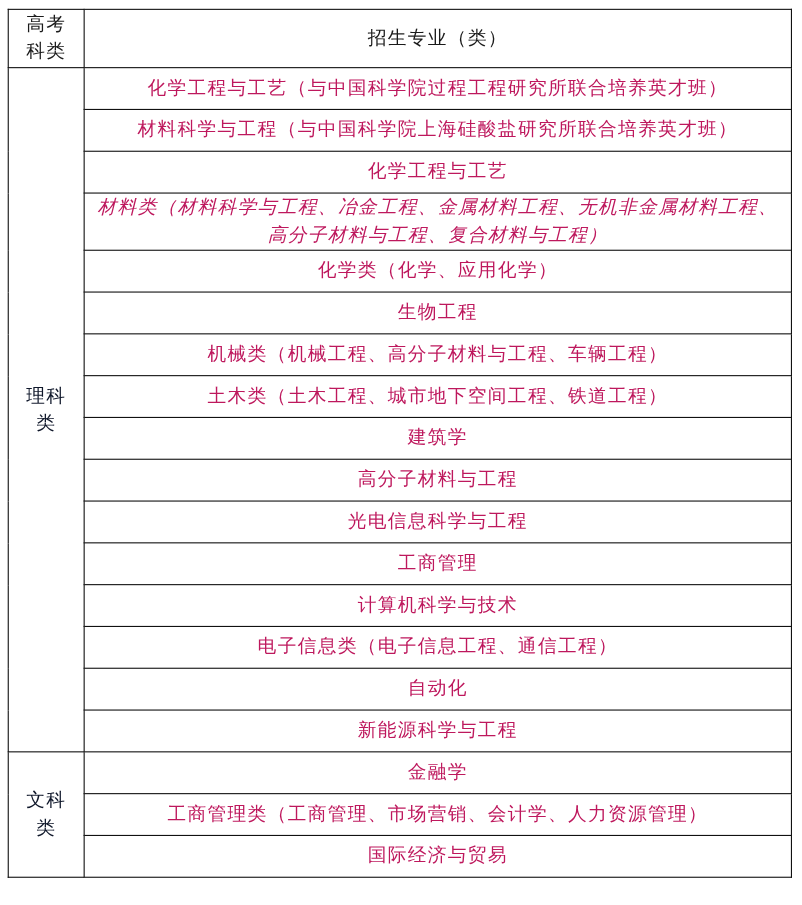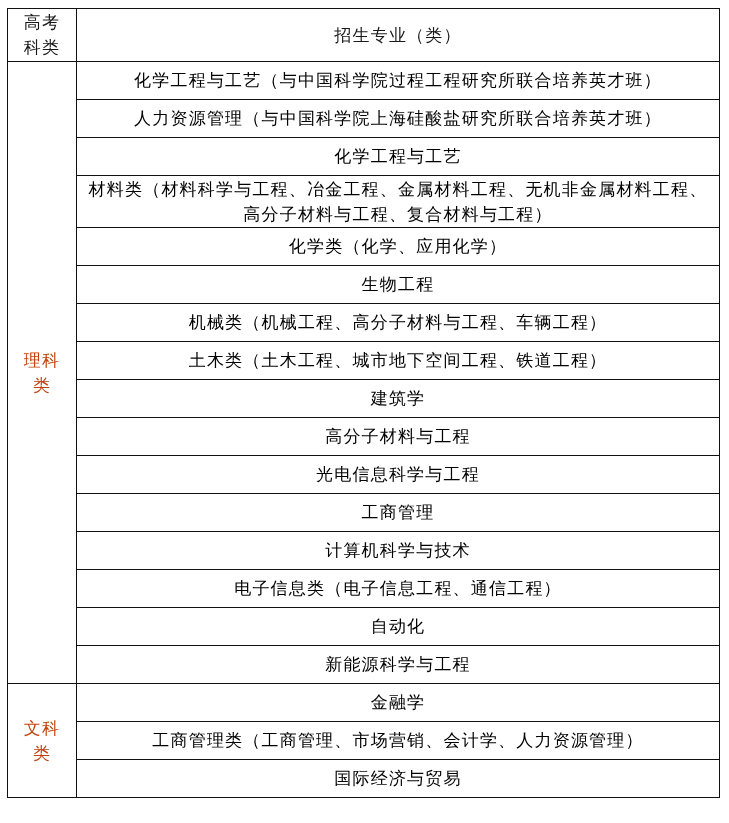--- a/index.html
+++ b/index.html
@@ -13,23 +13,23 @@
     border: 1.5px solid #111;
     text-align: center; vertical-align: middle;
     padding: 0 4px; font-size: 17px; line-height: 25px;
     font-weight: normal; letter-spacing: 1.2px;
   }
   col.c1 { width: 69px; }
   col.c2 { width: 643px; }
   tr.header-row th { height: 52px; }
   th.h-cat { font-weight: bold; font-size: 17px; line-height: 23px; letter-spacing: 1px; }
   th.h-major { font-weight: bold; font-size: 17px; letter-spacing: 2px; margin-top: 16px; }
-  tr.r td.major { height: 37px; color: #000000; }
-  tr.r.tall td.major { height: 51px; }
-  td.cat { color: #c2410c; line-height: 26px; }
+  tr.r td.major { height: 37px; color: #be185d; }
+  tr.r.tall td.major { height: 51px; font-style: italic; }
+  td.cat { color: #0f172a; line-height: 26px; }
 </style>
 </head>
 <body>
 
 <table class="major-table">
   <colgroup>
       <col class="c1">
       <col class="c2">
     </colgroup>
   <tbody>
@@ -42,21 +42,21 @@
   </tr>
 
   <tr class="r">
     <td class="cat" rowspan="16">
       <span>理科</span><br>
       <span>类</span>
     </td>
     <td class="major">化学工程与工艺（与中国科学院过程工程研究所联合培养英才班）</td>
   </tr>
   <tr class="r">
-        <td class="major">人力资源管理（与中国科学院上海硅酸盐研究所联合培养英才班）</td>
+        <td class="major">材料科学与工程（与中国科学院上海硅酸盐研究所联合培养英才班）</td>
       </tr>
   <tr class="r">
         <td class="major">化学工程与工艺</td>
       </tr>
   <tr class="r tall">
         <td class="major">材料类（材料科学与工程、冶金工程、金属材料工程、无机非金属材料工程、高分子材料与工程、复合材料与工程）</td>
       </tr>
   <tr class="r">
         <td class="major">化学类（化学、应用化学）</td>
       </tr>

